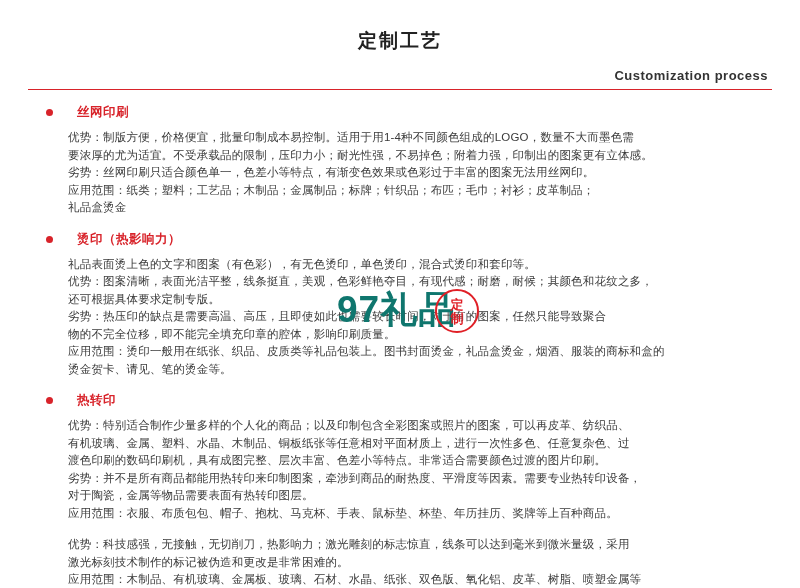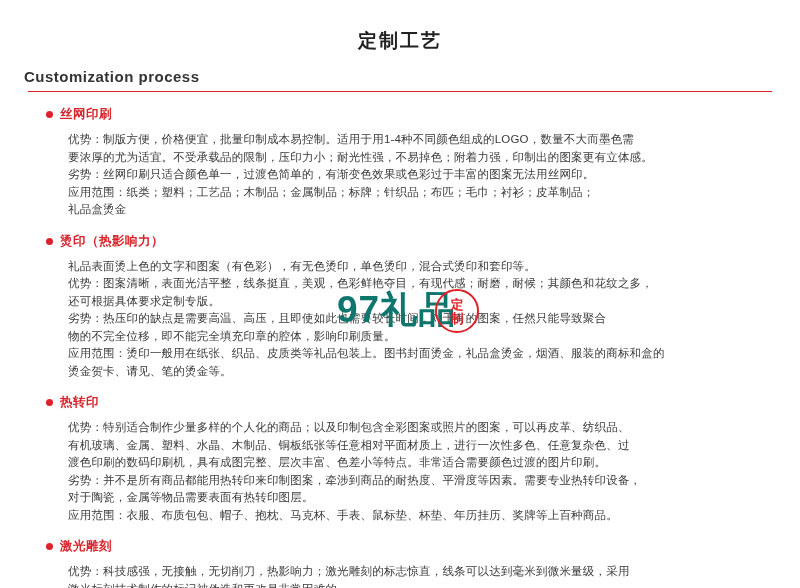--- a/index.html
+++ b/index.html
@@ -24,21 +24,22 @@
   }
   .doc-title {
     text-align: center;
     font-size: 19px;
     font-weight: bold;
     color: #222222;
     letter-spacing: 2px;
     padding-top: 28px;
   }
   .doc-subtitle {
-    font-size: 15px;
+    text-align: right;
+    font-size: 13px;
     font-weight: bold;
     color: #333333;
     letter-spacing: 0.5px;
     padding-top: 14px;
     padding-right: 8px;
   }
   .title-rule {
     border: none;
     border-top: 1px solid #d8232a;
     margin: 6px 4px 0 4px;
@@ -46,21 +47,21 @@
   }
   .sections {
     padding-top: 14px;
   }
   .section {
     margin-bottom: 14px;
   }
   .section-head {
     display: flex;
     align-items: center;
-    gap: 7px;
+    gap: 24px;
     padding-left: 22px;
     margin-bottom: 7px;
   }
   .bullet {
     width: 7px;
     height: 7px;
     border-radius: 50%;
     background: #d8232a;
     flex: none;
     display: inline-block;
@@ -134,21 +135,21 @@
   <div class="sections">
 
     <div class="section">
       <div class="section-head">
         <span class="bullet"></span>
         <span class="section-title">丝网印刷</span>
       </div>
       <div class="lines">
         <div class="line">优势：制版方便，价格便宜，批量印制成本易控制。适用于用1-4种不同颜色组成的LOGO，数量不大而墨色需</div>
         <div class="line">要浓厚的尤为适宜。不受承载品的限制，压印力小；耐光性强，不易掉色；附着力强，印制出的图案更有立体感。</div>
-        <div class="line">劣势：丝网印刷只适合颜色单一，过渡色简单的，有渐变色效果或色彩过于丰富的图案无法用丝网印。</div>
+        <div class="line">劣势：丝网印刷只适合颜色单一，色差小等特点，有渐变色效果或色彩过于丰富的图案无法用丝网印。</div>
         <div class="line">应用范围：纸类；塑料；工艺品；木制品；金属制品；标牌；针织品；布匹；毛巾；衬衫；皮革制品；</div>
         <div class="line">礼品盒烫金</div>
       </div>
     </div>
 
     <div class="section">
       <div class="section-head">
         <span class="bullet"></span>
         <span class="section-title">烫印（热影响力）</span>
       </div>
@@ -172,24 +173,20 @@
         <div class="line">优势：特别适合制作少量多样的个人化的商品；以及印制包含全彩图案或照片的图案，可以再皮革、纺织品、</div>
         <div class="line">有机玻璃、金属、塑料、水晶、木制品、铜板纸张等任意相对平面材质上，进行一次性多色、任意复杂色、过</div>
         <div class="line">渡色印刷的数码印刷机，具有成图完整、层次丰富、色差小等特点。非常适合需要颜色过渡的图片印刷。</div>
         <div class="line">劣势：并不是所有商品都能用热转印来印制图案，牵涉到商品的耐热度、平滑度等因素。需要专业热转印设备，</div>
         <div class="line">对于陶瓷，金属等物品需要表面有热转印图层。</div>
         <div class="line">应用范围：衣服、布质包包、帽子、抱枕、马克杯、手表、鼠标垫、杯垫、年历挂历、奖牌等上百种商品。</div>
       </div>
     </div>
 
     <div class="section">
-      <div class="section-head">
-        <span class="bullet"></span>
-        <span class="section-title">激光雕刻</span>
-      </div>
       <div class="lines">
         <div class="line">优势：科技感强，无接触，无切削刀，热影响力；激光雕刻的标志惊直，线条可以达到毫米到微米量级，采用</div>
         <div class="line">激光标刻技术制作的标记被伪造和更改是非常困难的。</div>
         <div class="line">应用范围：木制品、有机玻璃、金属板、玻璃、石材、水晶、纸张、双色版、氧化铝、皮革、树脂、喷塑金属等</div>
       </div>
     </div>
 
   </div>
 
   <div class="watermark">

